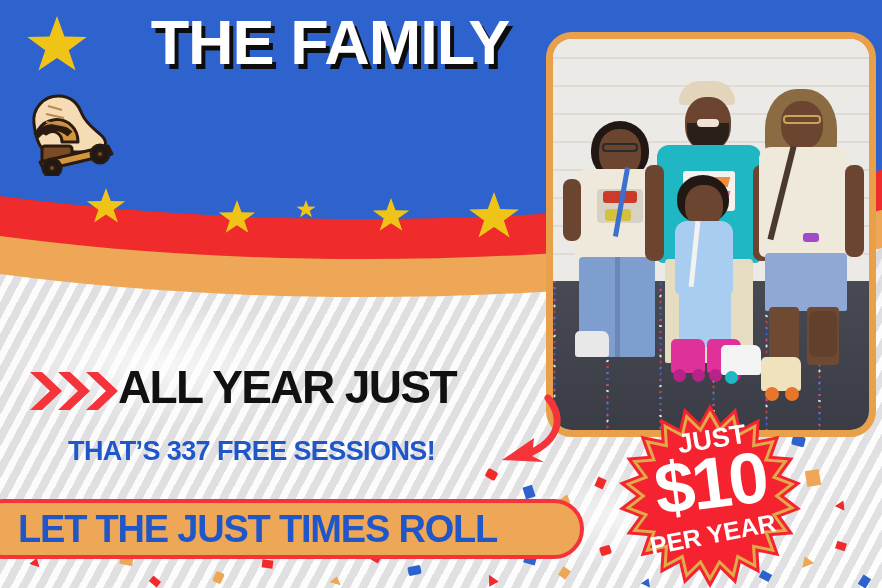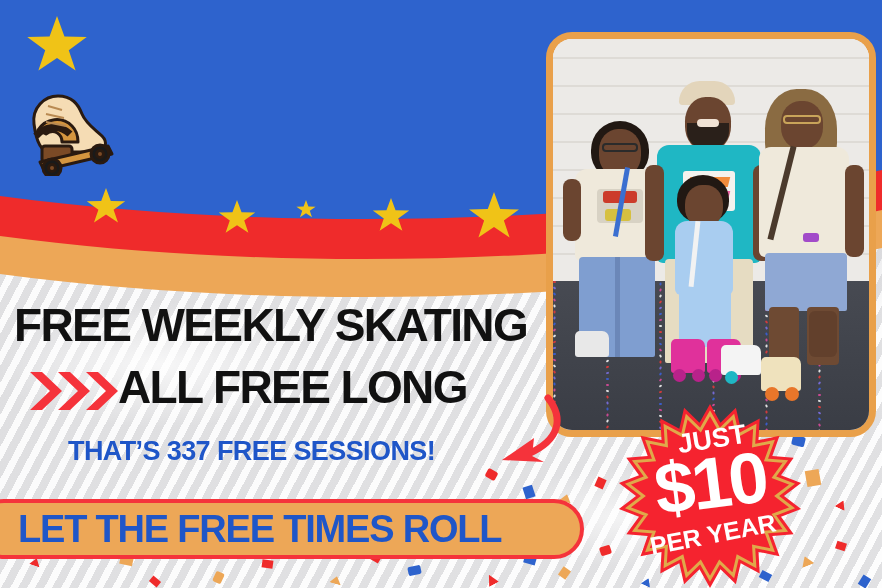--- a/index.html
+++ b/index.html
@@ -205,20 +205,21 @@
         <circle cx="36" cy="84" r="3.5" fill="#7b4a26"></circle>
         <circle cx="84" cy="70" r="3.5" fill="#7b4a26"></circle>
       </g>
       <g stroke="#b98a52" stroke-width="2" fill="none">
         <path d="M32,22 L46,26 M30,30 L48,34 M30,38 L50,42"></path>
       </g>
     </svg>
   </div>
 
   <div class="headline">
+    <div class="hl1">THE FAMILY</div>
   </div>
 
   <div class="photoFrame">
     <div class="photo">
       <div class="wall"></div>
       <div class="floor" id="floorcf">
           <div class="fcf" style="width: 3px; height: 2px; left: 0px; top: 0px; background: rgb(226, 58, 58); transform: rotate(0deg); opacity: 0.9;"></div>
           <div class="fcf" style="width: 3px; height: 2px; left: 53px; top: 37px; background: rgb(59, 95, 214); transform: rotate(29deg); opacity: 0.9;"></div>
           <div class="fcf" style="width: 3px; height: 2px; left: 106px; top: 74px; background: rgb(242, 242, 242); transform: rotate(58deg); opacity: 0.9;"></div>
           <div class="fcf" style="width: 3px; height: 2px; left: 159px; top: 111px; background: rgb(123, 111, 224); transform: rotate(87deg); opacity: 0.9;"></div>
@@ -428,43 +429,42 @@
         <div class="wheel" style="left:232px;top:348px;width:14px;height:14px;background:#e8762a;"></div>
         <div style="position:absolute;left:250px;top:194px;width:16px;height:9px;background:#a24bc9;border-radius:3px;"></div>
       </div>
 
       <div class="skateboot" style="left:22px;top:292px;width:34px;height:26px;background:#e8e8e8;"></div>
       <div class="skateboot" style="left:168px;top:306px;width:40px;height:30px;background:#f4f4f4;"></div>
       <div class="wheel" style="left:172px;top:332px;width:13px;height:13px;background:#1fb7c4;"></div>
     </div>
   </div>
 
-  <div class="line1">FREE WEEKLY SKATING</div>
 
   <div class="chev">
     <svg viewBox="0 0 92 46" width="92" height="46" xmlns="http://www.w3.org/2000/svg">
       <path d="M2,4 L22,23 L2,42 L14,42 L34,23 L14,4 Z" fill="#f5333b"></path>
       <path d="M30,4 L50,23 L30,42 L42,42 L62,23 L42,4 Z" fill="#f5333b"></path>
       <path d="M58,4 L78,23 L58,42 L70,42 L90,23 L70,4 Z" fill="#f5333b"></path>
     </svg>
   </div>
 
-  <div class="line2">ALL FREE LONG</div>
+  <div class="line2">ALL YEAR JUST</div>
 
   <div class="subline">THAT’S 337 FREE SESSIONS!</div>
 
   <div class="curvearrow">
     <svg viewBox="0 0 90 80" width="90" height="80" xmlns="http://www.w3.org/2000/svg">
       <path d="M60,6 C76,26 72,48 40,62" stroke="#f5333b" stroke-width="7" fill="none" stroke-linecap="round"></path>
       <path d="M14,68 L46,46 L44,64 L56,70 Z" fill="#f5333b"></path>
     </svg>
   </div>
 
   <div class="ribbon"></div>
-  <div class="ribbonText">LET THE FREE TIMES ROLL</div>
+  <div class="ribbonText">LET THE JUST TIMES ROLL</div>
 
   <div class="burst">
     <svg viewBox="0 0 196 184" width="196" height="184" xmlns="http://www.w3.org/2000/svg">
       <g id="burstshape">
           <path d="M98.0,0.0 L108.5,18.8 L123.9,3.7 L128.7,24.7 L147.7,14.6 L146.5,36.1 L167.5,31.8 L160.3,52.0 L181.7,53.8 L169.0,71.2 L189.1,78.9 L172.0,92.0 L189.1,105.1 L169.0,112.8 L181.7,130.2 L160.3,132.0 L167.5,152.2 L146.5,147.9 L147.7,169.4 L128.7,159.3 L123.9,180.3 L108.5,165.2 L98.0,184.0 L87.5,165.2 L72.1,180.3 L67.3,159.3 L48.3,169.4 L49.5,147.9 L28.5,152.2 L35.7,132.0 L14.3,130.2 L27.0,112.8 L6.9,105.1 L24.0,92.0 L6.9,78.9 L27.0,71.2 L14.3,53.8 L35.7,52.0 L28.5,31.8 L49.5,36.1 L48.3,14.6 L67.3,24.7 L72.1,3.7 L87.5,18.8 Z" fill="#f5232f"></path>
           <path d="M98.0,9.2 L107.5,26.1 L121.3,12.6 L125.7,31.4 L142.8,22.3 L141.6,41.7 L160.6,37.8 L154.0,56.0 L173.3,57.6 L161.9,73.2 L180.0,80.2 L164.6,92.0 L180.0,103.8 L161.9,110.8 L173.3,126.4 L154.0,128.0 L160.6,146.2 L141.6,142.3 L142.8,161.7 L125.7,152.6 L121.3,171.4 L107.5,157.9 L98.0,174.8 L88.5,157.9 L74.7,171.4 L70.3,152.6 L53.2,161.7 L54.4,142.3 L35.4,146.2 L42.0,128.0 L22.7,126.4 L34.1,110.8 L16.0,103.8 L31.4,92.0 L16.0,80.2 L34.1,73.2 L22.7,57.6 L42.0,56.0 L35.4,37.8 L54.4,41.7 L53.2,22.3 L70.3,31.4 L74.7,12.6 L88.5,26.1 Z" fill="none" stroke="#e0a94a" stroke-width="3"></path>
         </g>
     </svg>
   </div>
   <div class="burstText">

